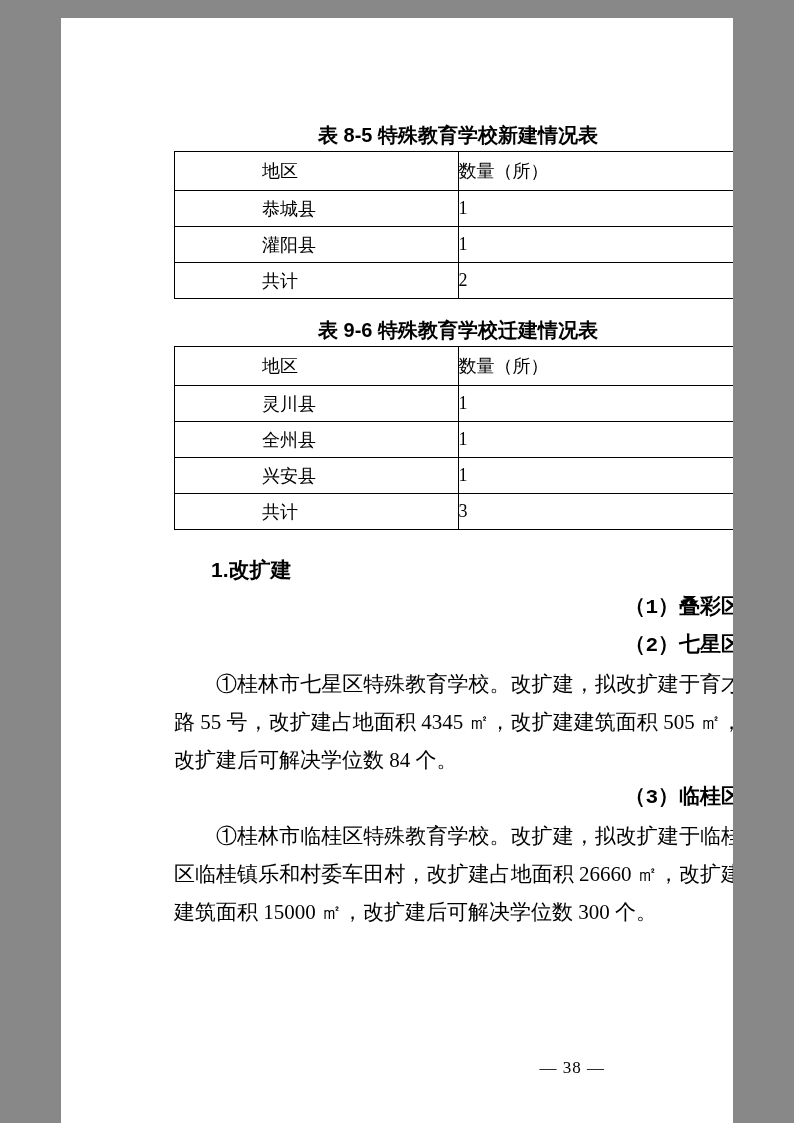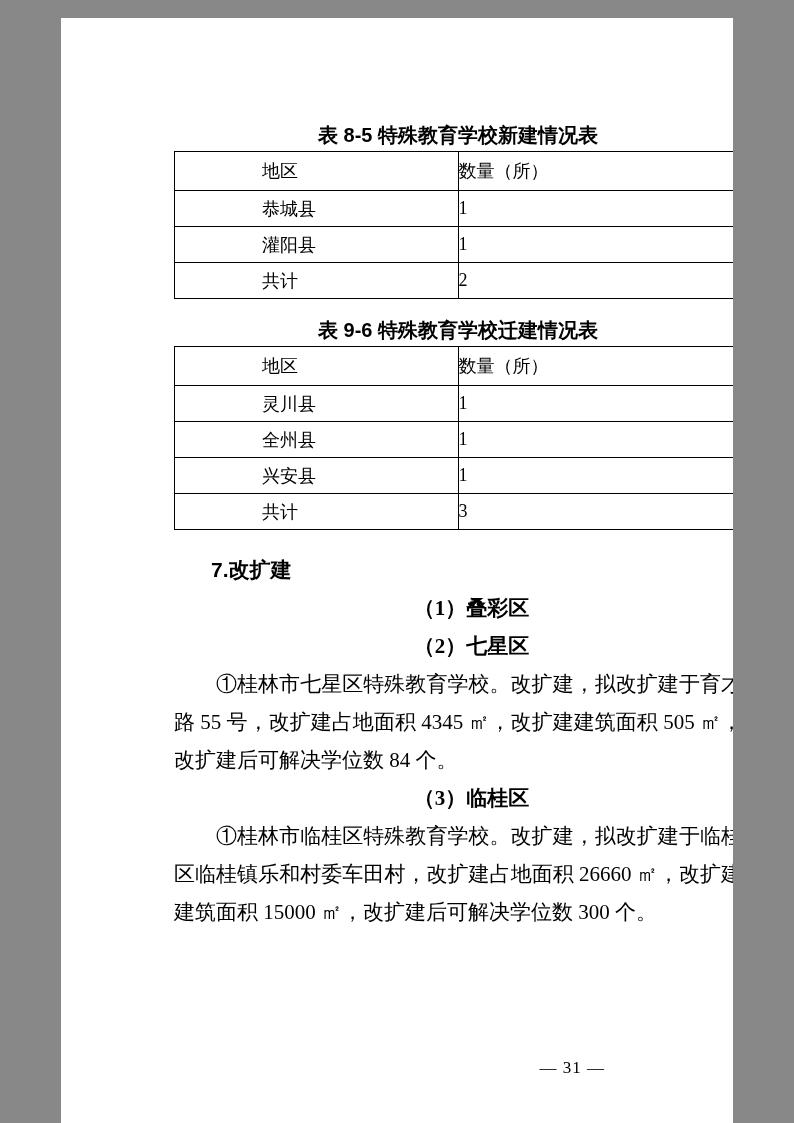--- a/index.html
+++ b/index.html
@@ -52,26 +52,26 @@
   }
   .sec-heading {
     font-family: "Liberation Sans", "DejaVu Sans", sans-serif;
     font-weight: 700;
     font-size: 21px;
     line-height: 38px;
     padding-left: 37px;
     text-align: left;
   }
   .sub-heading {
-    font-family: Liberation Serif, serif;
+    font-family: Liberation Mono, monospace;
     font-weight: 700;
     font-size: 21px;
     line-height: 38px;
     padding-left: 27px;
-    text-align: center;
+    text-align: right;
   }
   .para {
     text-indent: 2em;
     text-align: justify;
   }
   .page-number {
     position: absolute;
     top: 1040px;
     right: 128px;
     font-size: 17px;
@@ -129,27 +129,27 @@
           <td class="cell-count">1</td>
         </tr>
         <tr>
           <td class="cell-region">共计</td>
           <td class="cell-count">3</td>
         </tr>
       </tbody>
     </table>
 
     <div class="text-block">
-      <div class="sec-heading">7.改扩建</div>
+      <div class="sec-heading">1.改扩建</div>
 
       <div class="sub-heading">（1）叠彩区</div>
 
       <div class="sub-heading">（2）七星区</div>
       <p class="para">①桂林市七星区特殊教育学校。改扩建，拟改扩建于育才路 55 号，改扩建占地面积 4345 ㎡，改扩建建筑面积 505 ㎡，改扩建后可解决学位数 84 个。</p>
 
       <div class="sub-heading">（3）临桂区</div>
       <p class="para">①桂林市临桂区特殊教育学校。改扩建，拟改扩建于临桂区临桂镇乐和村委车田村，改扩建占地面积 26660 ㎡，改扩建建筑面积 15000 ㎡，改扩建后可解决学位数 300 个。</p>
     </div>
 
   </div>
 
-  <div class="page-number">— 31 —</div>
+  <div class="page-number">— 38 —</div>
 </div>
 
 </body></html>

